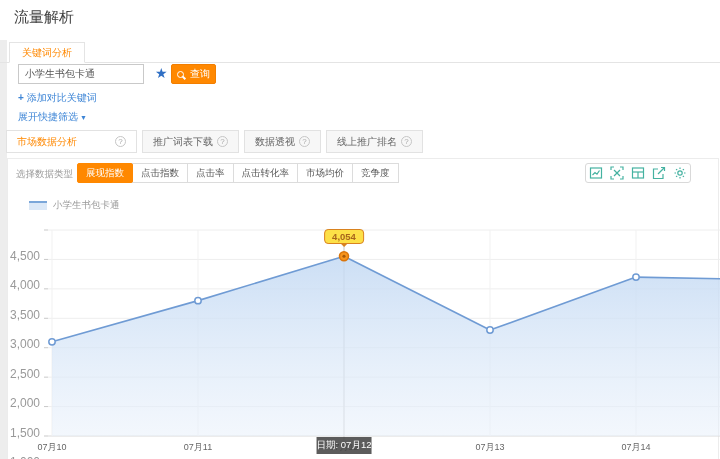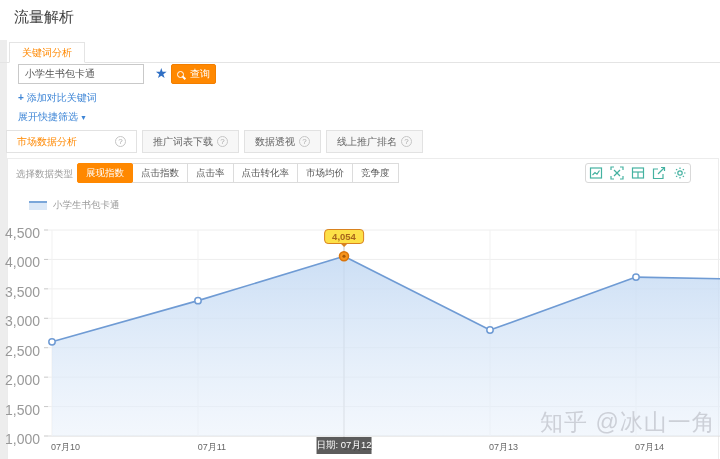--- a/index.html
+++ b/index.html
@@ -54,22 +54,22 @@
     border-radius:3px; background:#fff; display:flex; align-items:center; justify-content:space-around; }
   .tool-btn { width:18px; height:16px; display:flex; align-items:center; justify-content:center; cursor:pointer; }
   .tool-btn svg { stroke:#45b2a1; fill:none; stroke-width:1.2; }
 
   .legend { left:29px; top:199px; display:flex; align-items:center; gap:6px; }
   .legend-swatch { width:18px; height:9px; background:#dbe8f7; border-top:2px solid #7aa6d9; }
   .legend-label { font-size:9.5px; color:#999; }
 
   #chart-svg { left:0; top:225px; }
 
-  .y-label { position:absolute; width:38px; text-align:right; font-size:14px; color:#999; }
-  .x-label { position:absolute; width:56px; text-align:right; font-size:9px; color:#666; }
+  .y-label { position:absolute; width:38px; text-align:right; font-size:12px; color:#999;margin-top:24px; }
+  .x-label { position:absolute; width:56px; text-align:center; font-size:9px; color:#666; }
 
   .pt-label { position:absolute; transform:translateX(-50%); background:#fde047;
     border:1.5px solid #d9821f; border-radius:4px; padding:1px 7px; font-size:9.5px;
     font-weight:bold; color:#a8651c; z-index:3; }
   .pt-label::after { content:""; position:absolute; left:50%; bottom:-4px; transform:translateX(-50%);
     border-left:4px solid transparent; border-right:4px solid transparent; border-top:4px solid #d9821f; }
 
   .date-tooltip { position:absolute; transform:translateX(-50%); background:rgba(70,70,70,.88);
     color:#fff; font-size:9.5px; padding:2px 0; border-radius:0; white-space:nowrap; z-index:3; }
 
@@ -233,14 +233,13 @@
       <div class="x-label" style="left: 24px; top: 441px;">07月10</div>
       <div class="x-label" style="left: 170px; top: 441px;">07月11</div>
       <div class="x-label" style="left: 316px; top: 441px;">07月12</div>
       <div class="x-label" style="left: 462px; top: 441px;">07月13</div>
       <div class="x-label" style="left: 608px; top: 441px;">07月14</div>
     </div>
 
   <div class="pt-label" id="pt-label" style="left: 344px; top: 229.25px;">4,054</div>
   <div class="date-tooltip" id="date-tooltip" style="left: 344px; top: 437px;">日期: 07月12</div>
 
-  <div class="abs watermark">知乎 @冰山一角</div>
 </div>
 
 </body></html>

